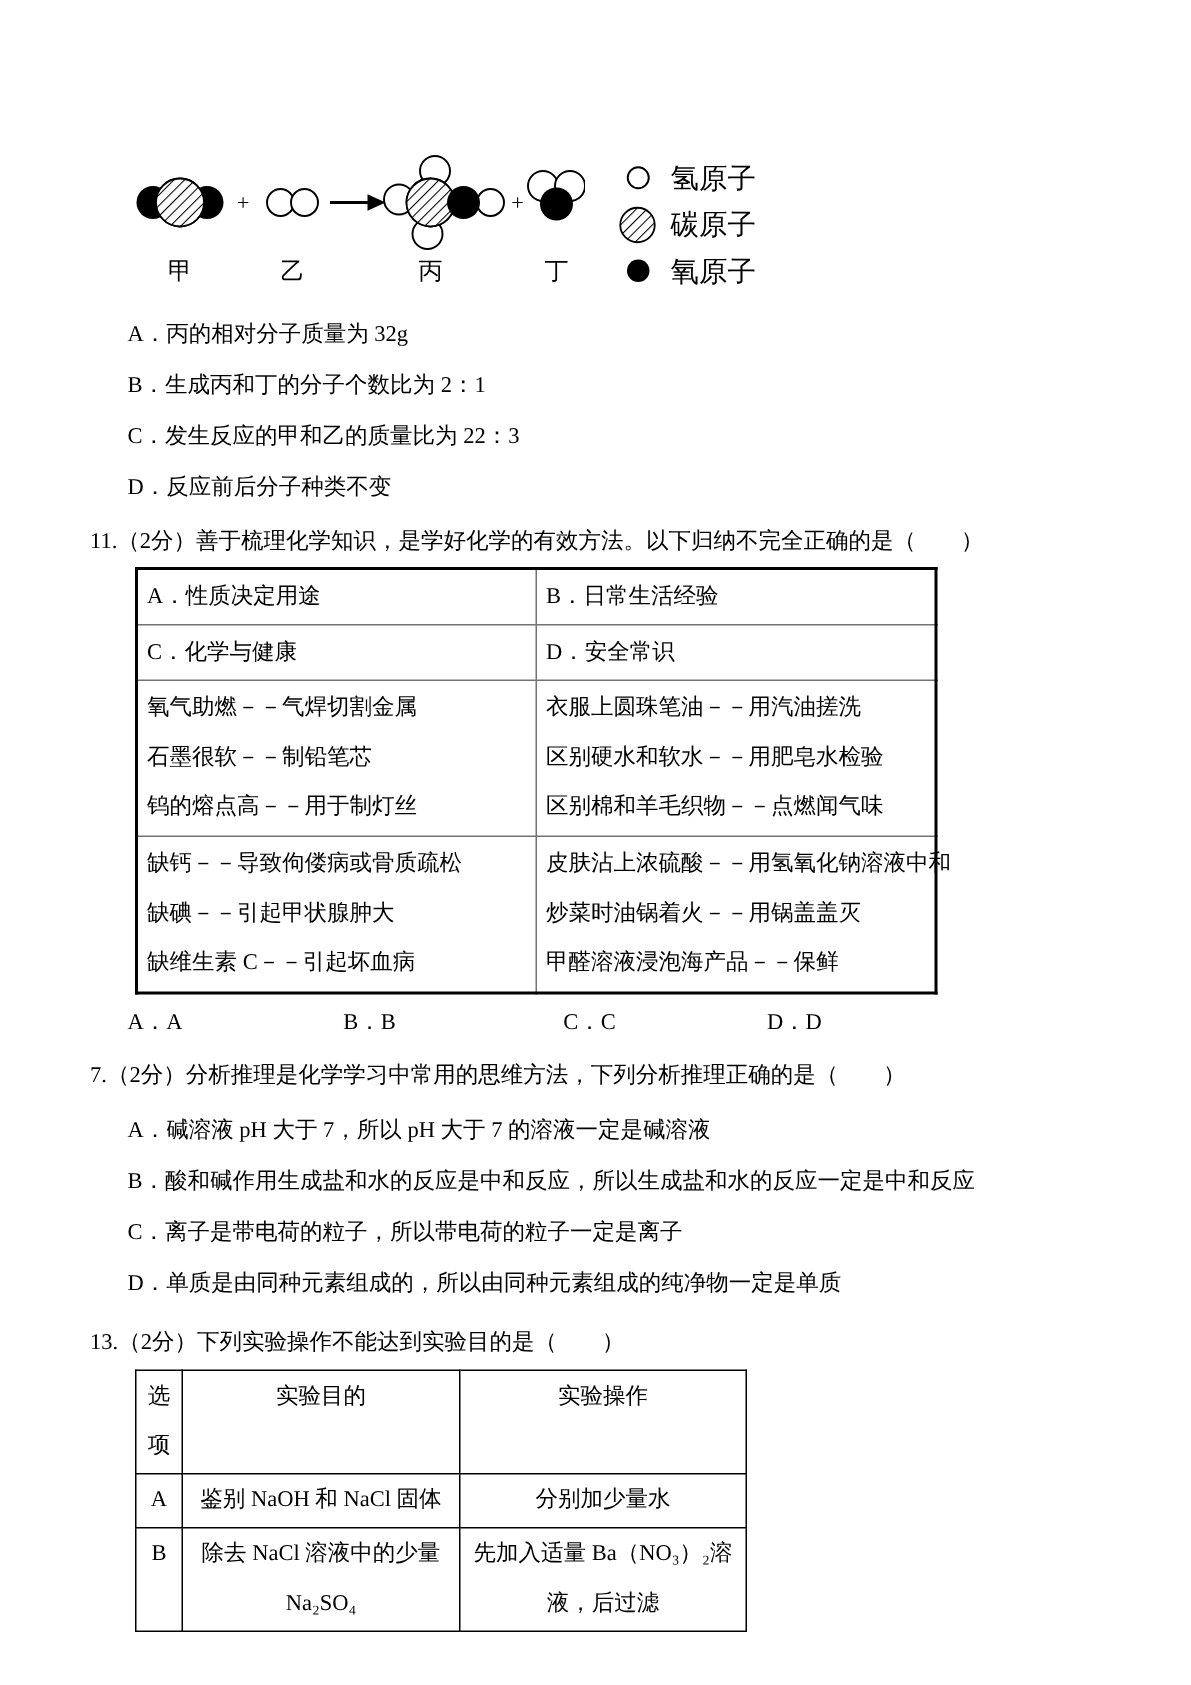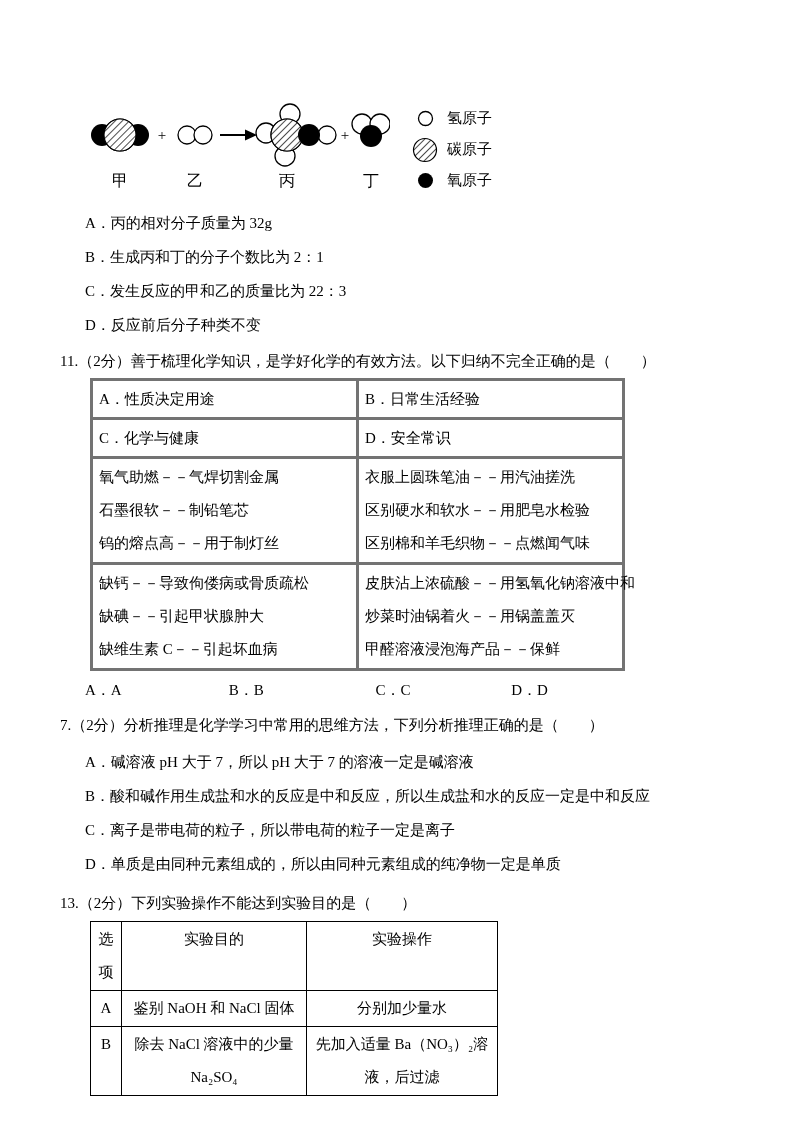--- a/index.html
+++ b/index.html
@@ -18,39 +18,39 @@
   .mol-labels { position:relative; height:22px; font-size:16px; }
   .mol-labels span { position:absolute; top:2px; width:26px; text-align:center; }
   .lbl-jia  { left:17px; }
   .lbl-yi   { left:92px; }
   .lbl-bing { left:184px; }
   .lbl-ding { left:268px; }
 
   .legend { margin-left:22px; padding-top:0px; }
   .legend-row { display:flex; align-items:center; height:31px; }
   .legend-row .ic { width:26px; display:flex; justify-content:center; align-items:center; }
-  .legend-row .tx { margin-left:9px; font-size:15px; }
+  .legend-row .tx { margin-left:9px; font-size:19px; }
 
   
   ul.opts { list-style:none; margin:10px 0 0 0; padding:0; }
   ul.opts li { padding:7px 0 7px 25px; line-height:20px; }
 
   .stem { line-height:20px; }
   .stem-q11 { margin-top:9px; }
   .stem-q12 { margin-top:15px; }
   .stem-q13 { margin-top:12px; }
 
   
   table.t11 {
     border-collapse:collapse; width:535px;
     margin:7px 0 0 30px; border:2px solid #000;
     table-layout:fixed;
   }
   table.t11 td {
-    border:3px solid #737373; vertical-align:top;
+    border:1px solid #737373; vertical-align:top;
     padding:2px 6px; width:50%;
   }
   table.t11 td.hdr { line-height:32px; height:32px; }
   table.t11 td div { line-height:33px; white-space:nowrap; }
 
   .abcd-row { margin-top:9px; padding-left:25px; line-height:20px; }
   .abcd-row span { display:inline-block; }
   .abcd-row span:nth-child(1) { width:140px; }
   .abcd-row span:nth-child(2) { width:143px; }
   .abcd-row span:nth-child(3) { width:132px; }

